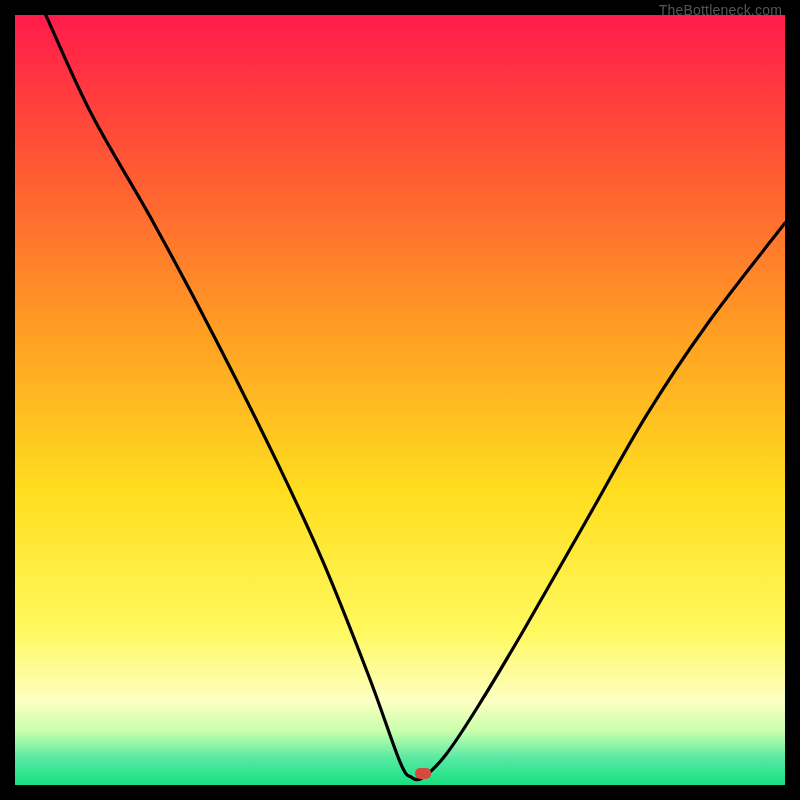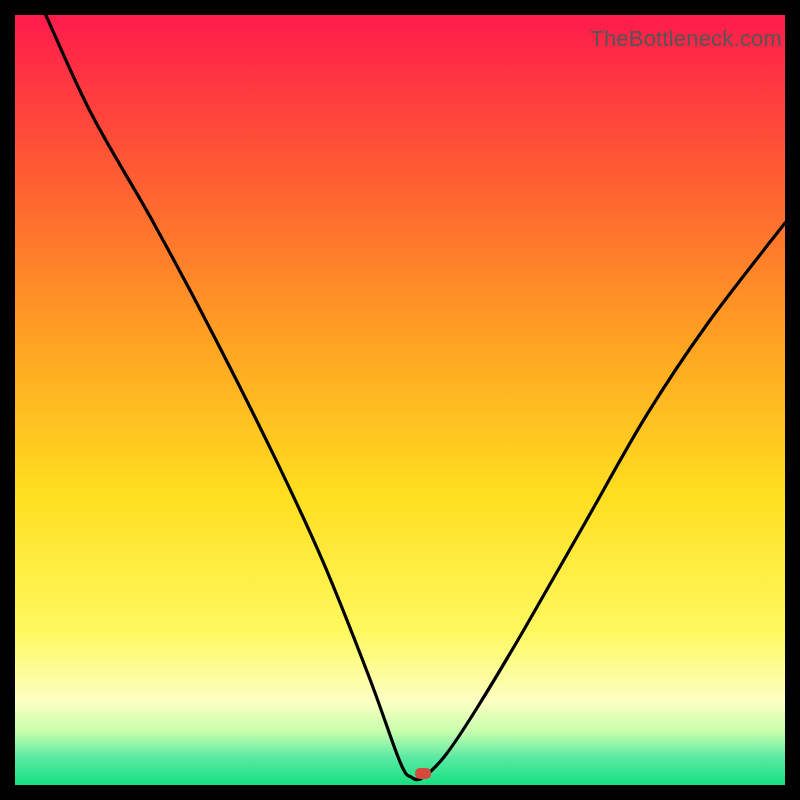--- a/index.html
+++ b/index.html
@@ -24,25 +24,24 @@
     left: 0;
     top: 0;
     width: 770px;
     height: 770px;
   }
   .watermark {
     position: absolute;
     top: 2px;
     right: 18px;
     color: #555;
-    font-size: 22px;
+    font-size: 14px;
     font-weight: 500;
     letter-spacing: 0.2px;
     user-select: none;
-    margin-top: 24px;
   }
 </style>
 </head>
 <body>
 
 <div class="frame">
   <svg class="plot" viewBox="0 0 770 770" preserveAspectRatio="none">
     <defs>
       <linearGradient id="bg-grad" x1="0" y1="0" x2="0" y2="1">
           <stop offset="0%" stop-color="#ff1b4b"></stop>

